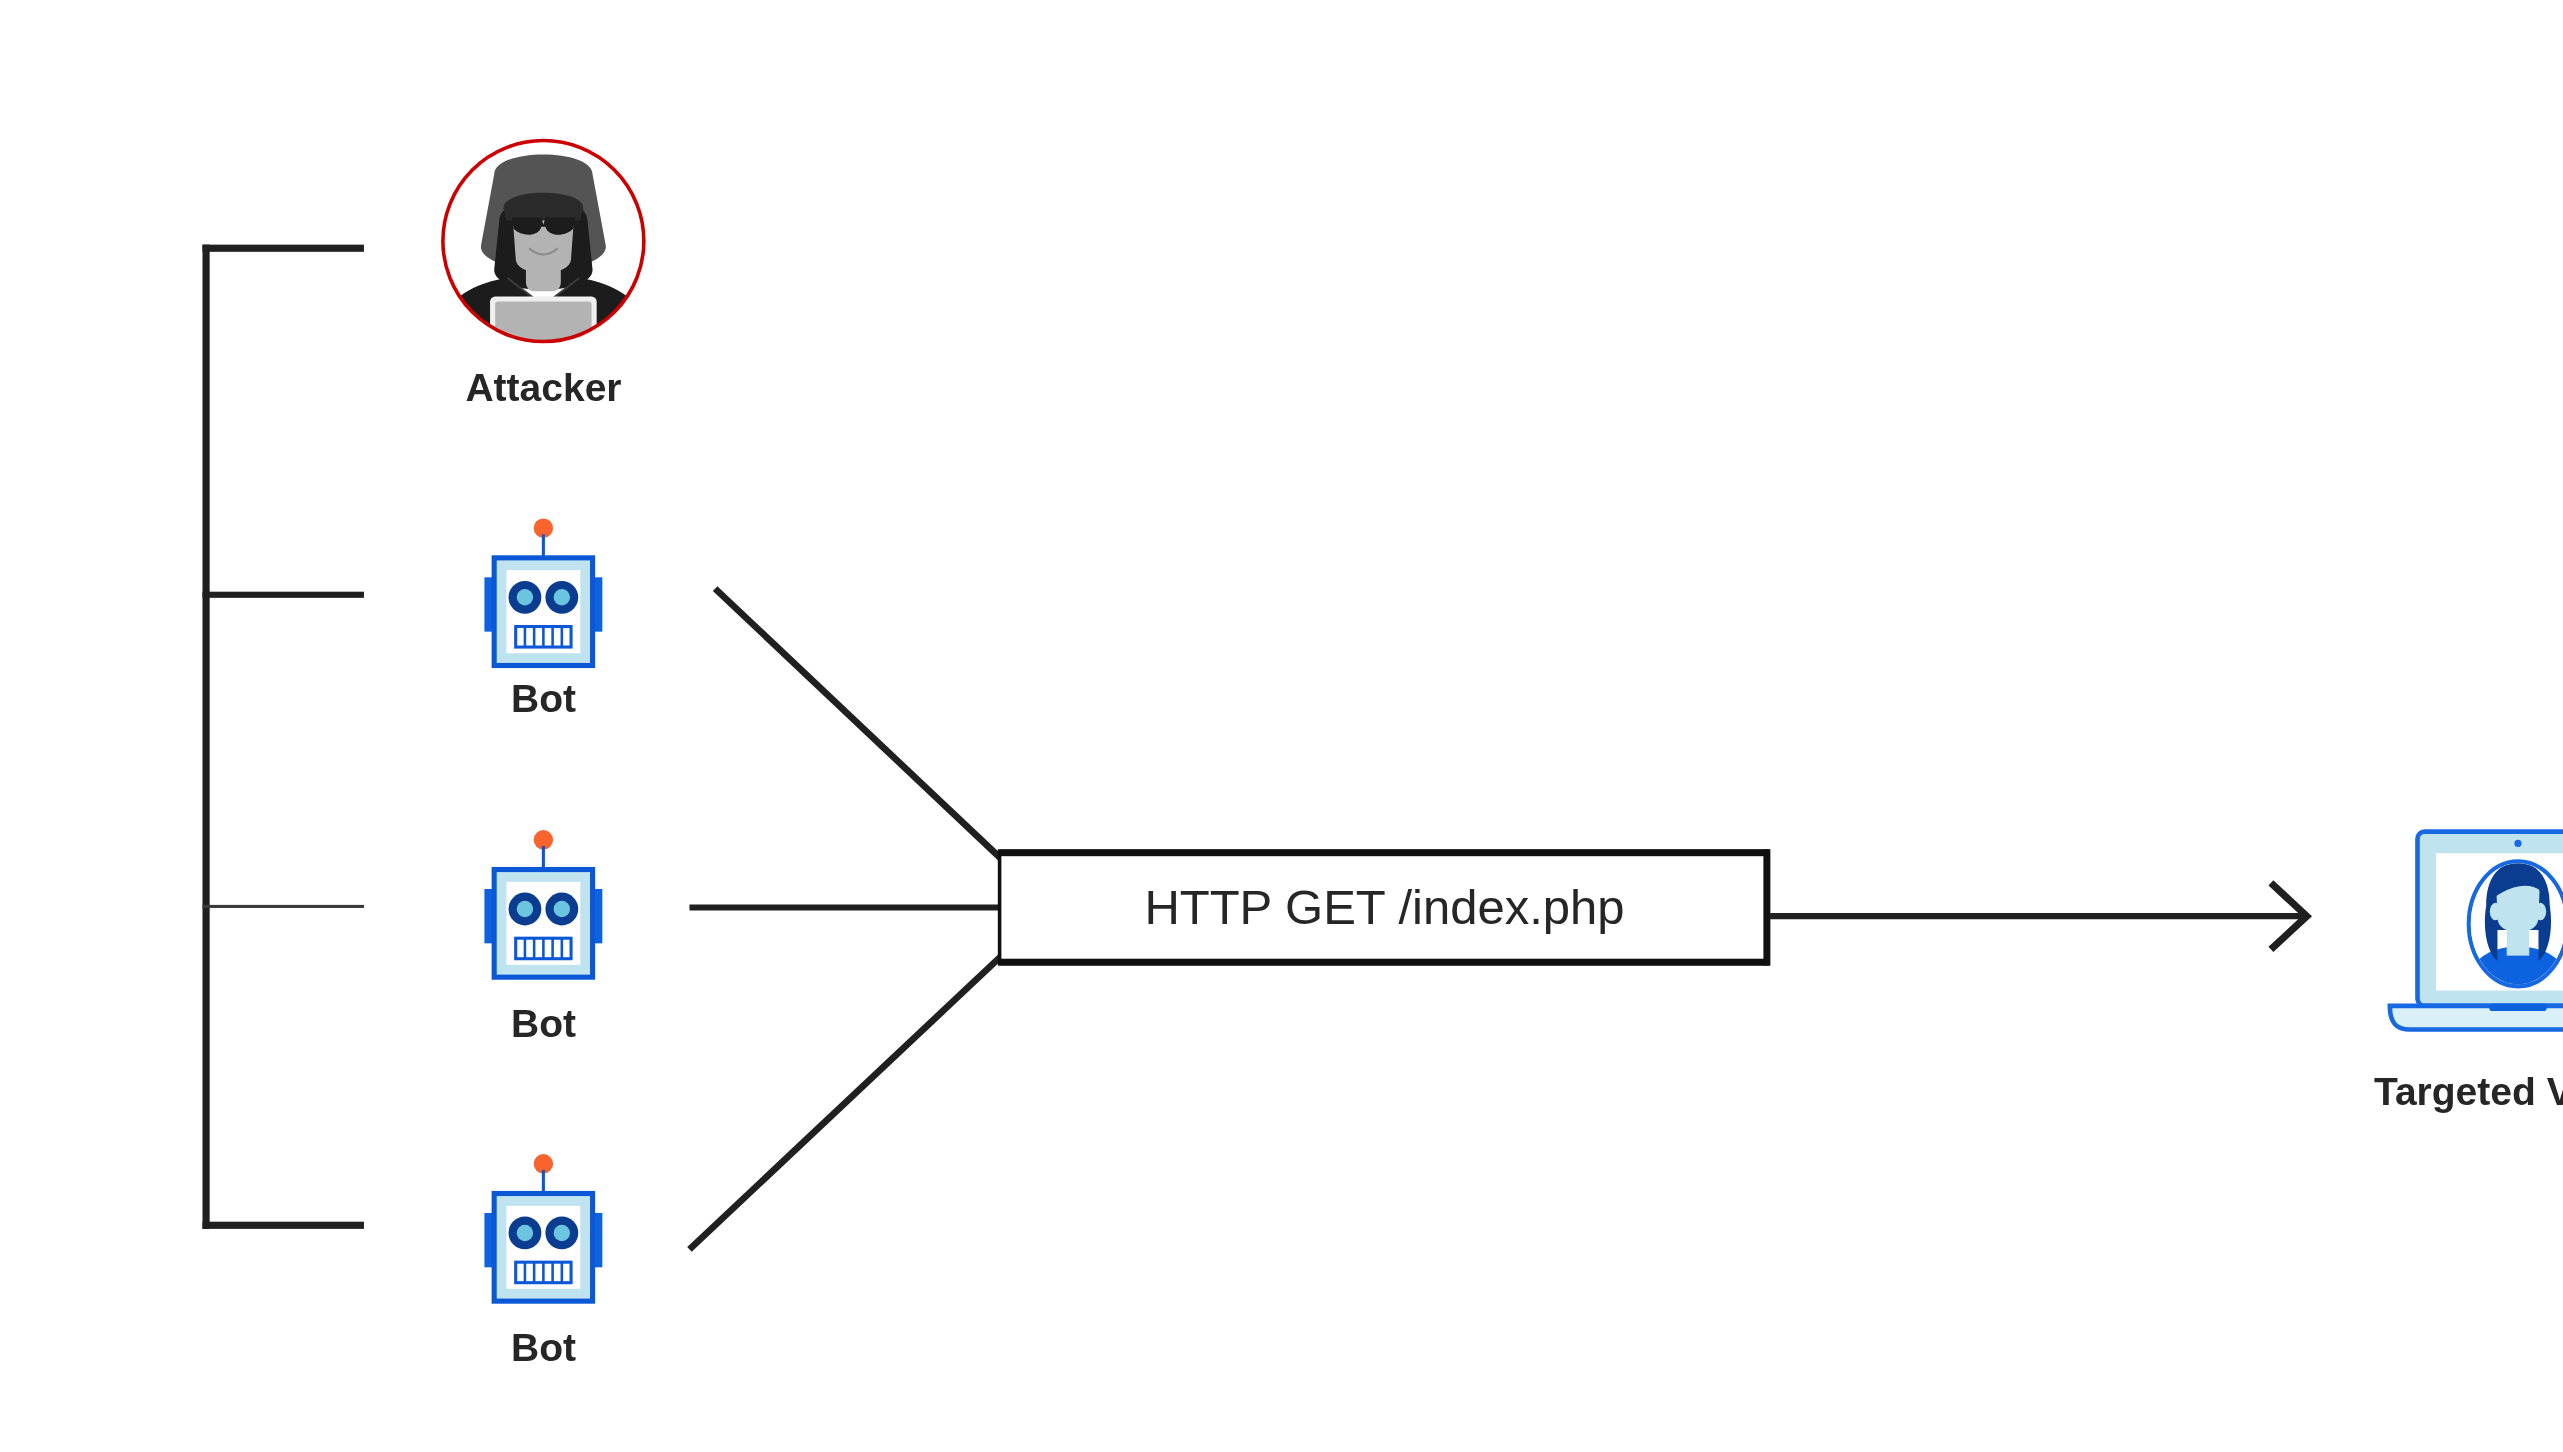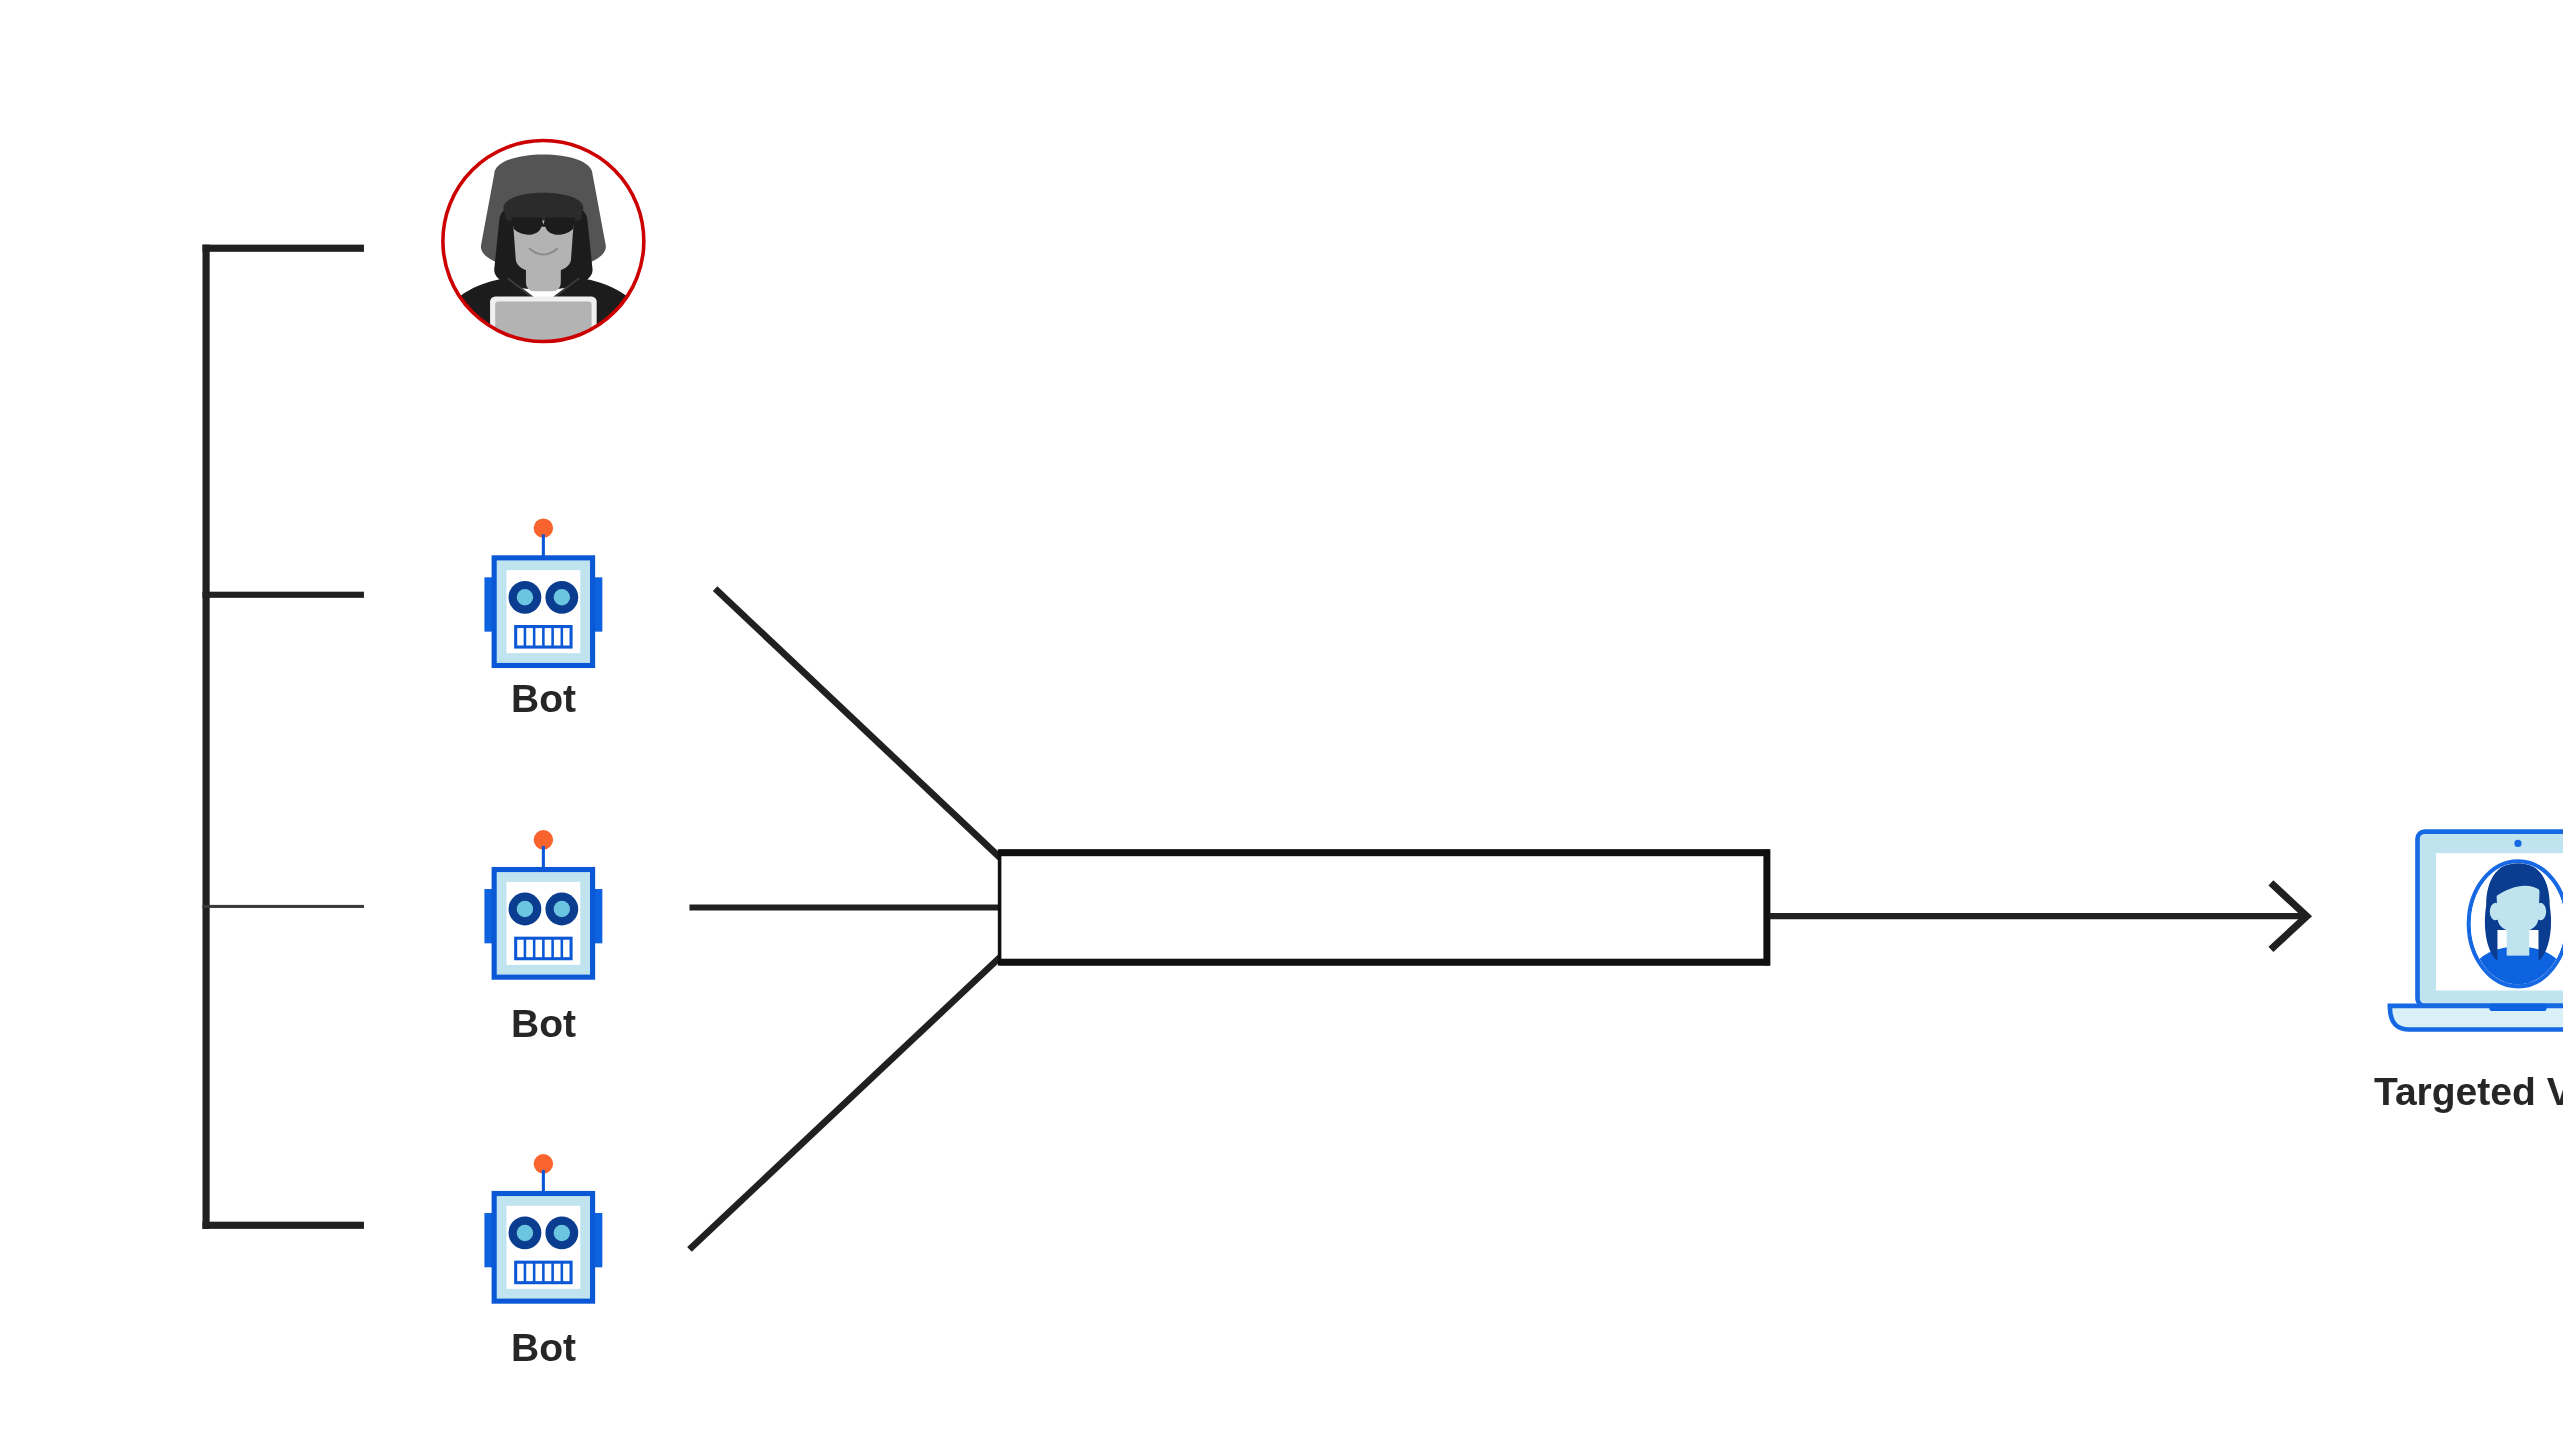--- a/index.html
+++ b/index.html
@@ -197,24 +197,27 @@
         <path d="M -46 -52 C -46 -92 46 -92 46 -52 C 22 -68 -6 -66 -46 -40 Z" fill="#0a3c8f"></path>
       </g>
 
       <path d="M -250 172 L 250 172 C 250 206 236 218 212 218 L -212 218
                C -236 218 -250 206 -250 172 Z" fill="#d9f0f9" stroke="#1668e3" stroke-width="9"></path>
 
       <rect x="-56" y="168" width="112" height="14" rx="6" fill="#0d62e0"></rect>
     </g>
   </svg>
 
+  <div class="node-label" style="left:0; top:368px; width:1087px; font-size:39px;">Attacker</div>
 
   <div class="node-label" style="left:0; top:679px; width:1087px; font-size:39px;">Bot</div>
 
   <div class="node-label" style="left:0; top:1004px; width:1087px; font-size:39px;">Bot</div>
 
   <div class="node-label" style="left:0; top:1328px; width:1087px; font-size:39px;">Bot</div>
 
   <div class="node-label" style="left:2057px; top:1072px; width:923px; font-size:39px;">Targeted Victim</div>
 
+  <div class="box-label" style="left:1000px; top:851px; width:769px; height:113px; font-size:49px;
+              display:flex; align-items:center; justify-content:center;">HTTP GET /index.php</div>
 
 </div>
 
 
 </body></html>

